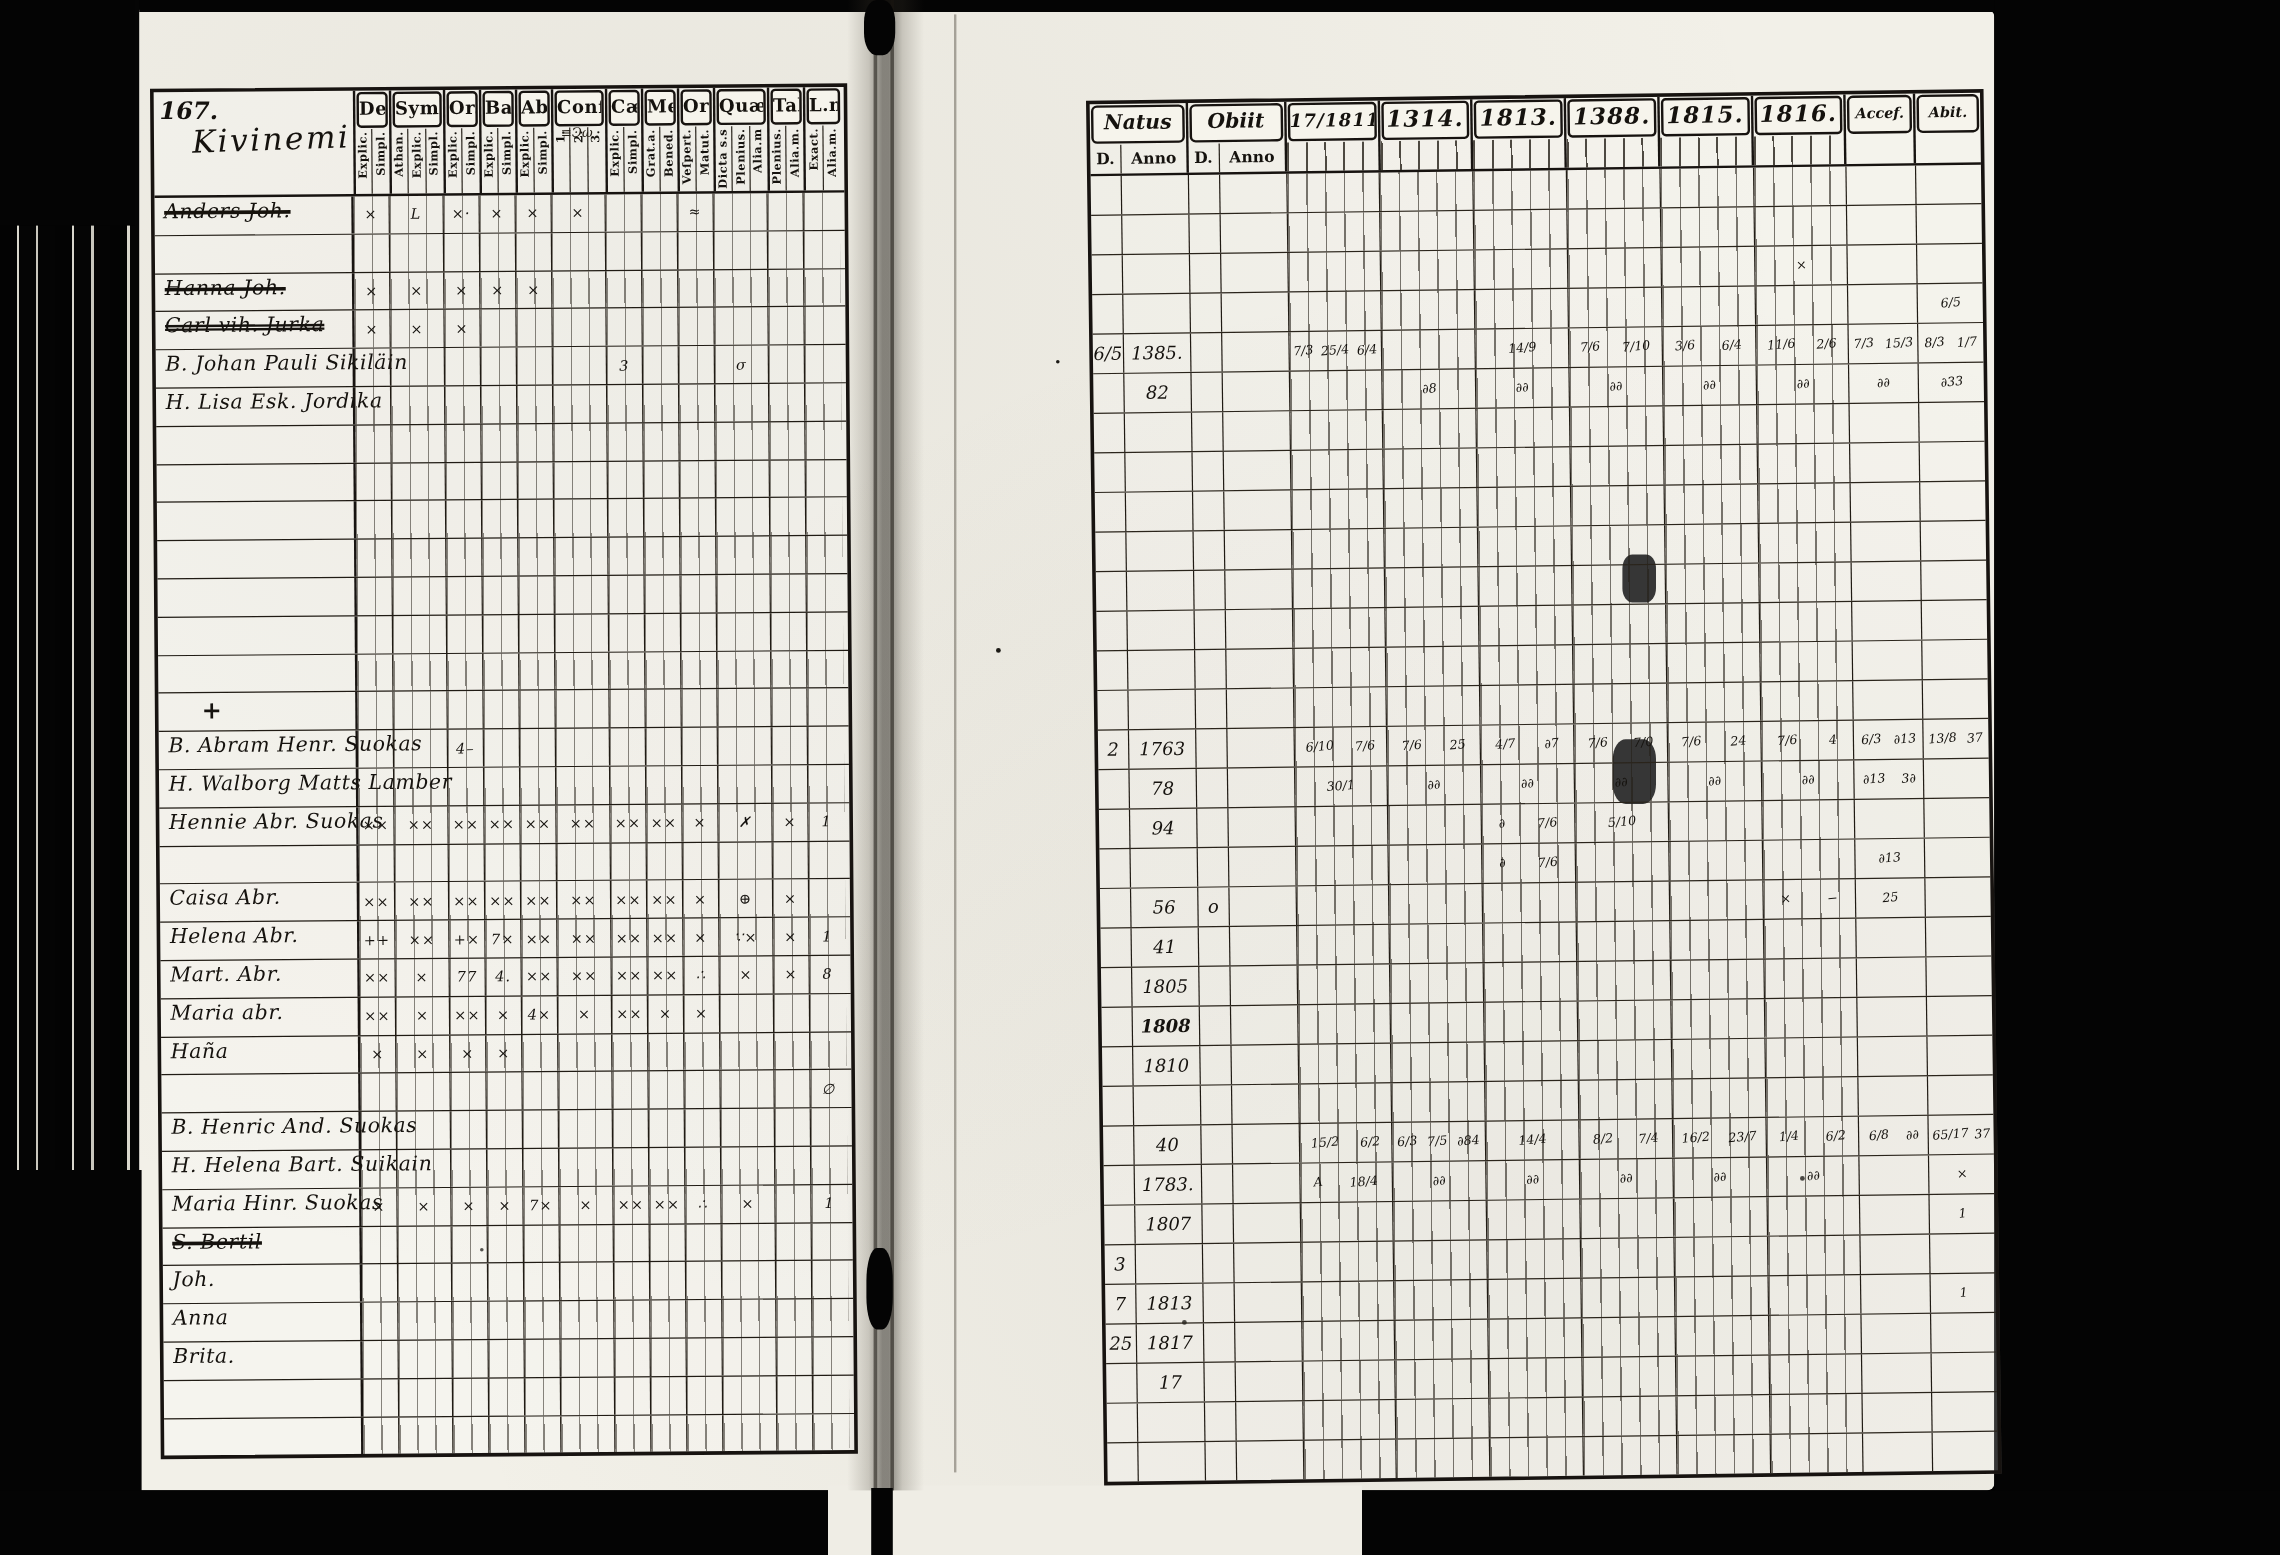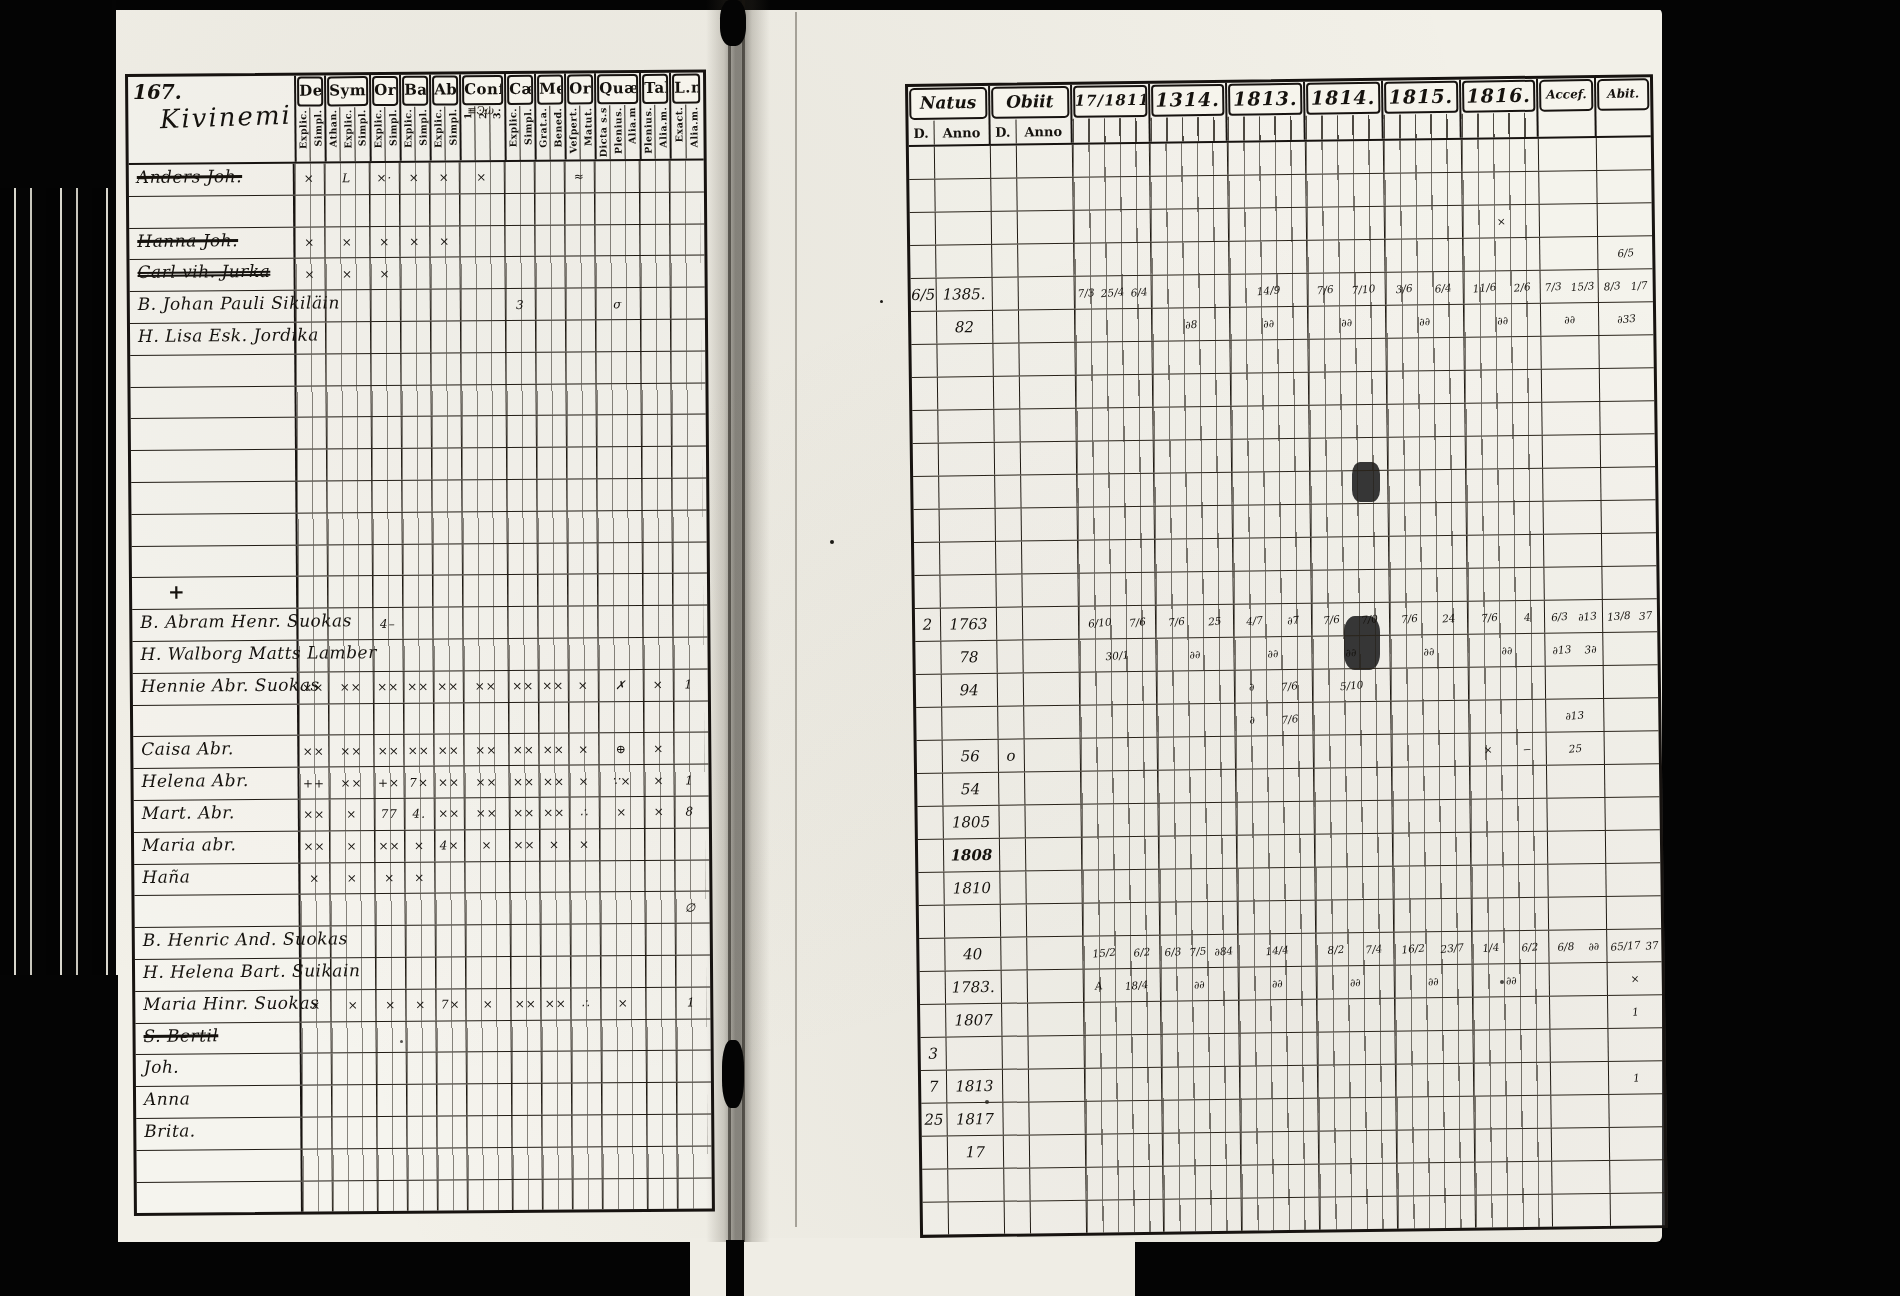--- a/index.html
+++ b/index.html
@@ -786,21 +786,21 @@
       </div>
       <div class="rgroup" style="width: 78px;">
         <div class="ylabel">1314.</div>
         <div class="ylines"></div>
       </div>
       <div class="rgroup" style="width: 78px;">
         <div class="ylabel">1813.</div>
         <div class="ylines"></div>
       </div>
       <div class="rgroup" style="width: 78px;">
-        <div class="ylabel">1814.</div>
+        <div class="ylabel">1388.</div>
         <div class="ylines"></div>
       </div>
       <div class="rgroup" style="width: 78px;">
         <div class="ylabel">1815.</div>
         <div class="ylines"></div>
       </div>
       <div class="rgroup" style="width: 78px;">
         <div class="ylabel">1816.</div>
         <div class="ylines"></div>
       </div>
@@ -1168,21 +1168,21 @@
           <span class="hand">×</span>
           <span class="hand">−</span>
         </div>
         <div class="rcell ycell" style="width: 58px; background: none;">
           <span class="hand">25</span>
         </div>
         <div class="rcell ycell" style="width: 54px; background: none;"></div>
       </div>
       <div class="rrow">
         <div class="rcell hand" style="width: 26px;"></div>
-        <div class="rcell hand" style="width: 56px;">54</div>
+        <div class="rcell hand" style="width: 56px;">41</div>
         <div class="rcell hand" style="width: 26px;"></div>
         <div class="rcell hand" style="width: 56px;"></div>
         <div class="rcell ycell" style="width: 78px;"></div>
         <div class="rcell ycell" style="width: 78px;"></div>
         <div class="rcell ycell" style="width: 78px;"></div>
         <div class="rcell ycell" style="width: 78px;"></div>
         <div class="rcell ycell" style="width: 78px;"></div>
         <div class="rcell ycell" style="width: 78px;"></div>
         <div class="rcell ycell" style="width: 58px; background: none;"></div>
         <div class="rcell ycell" style="width: 54px; background: none;"></div>

